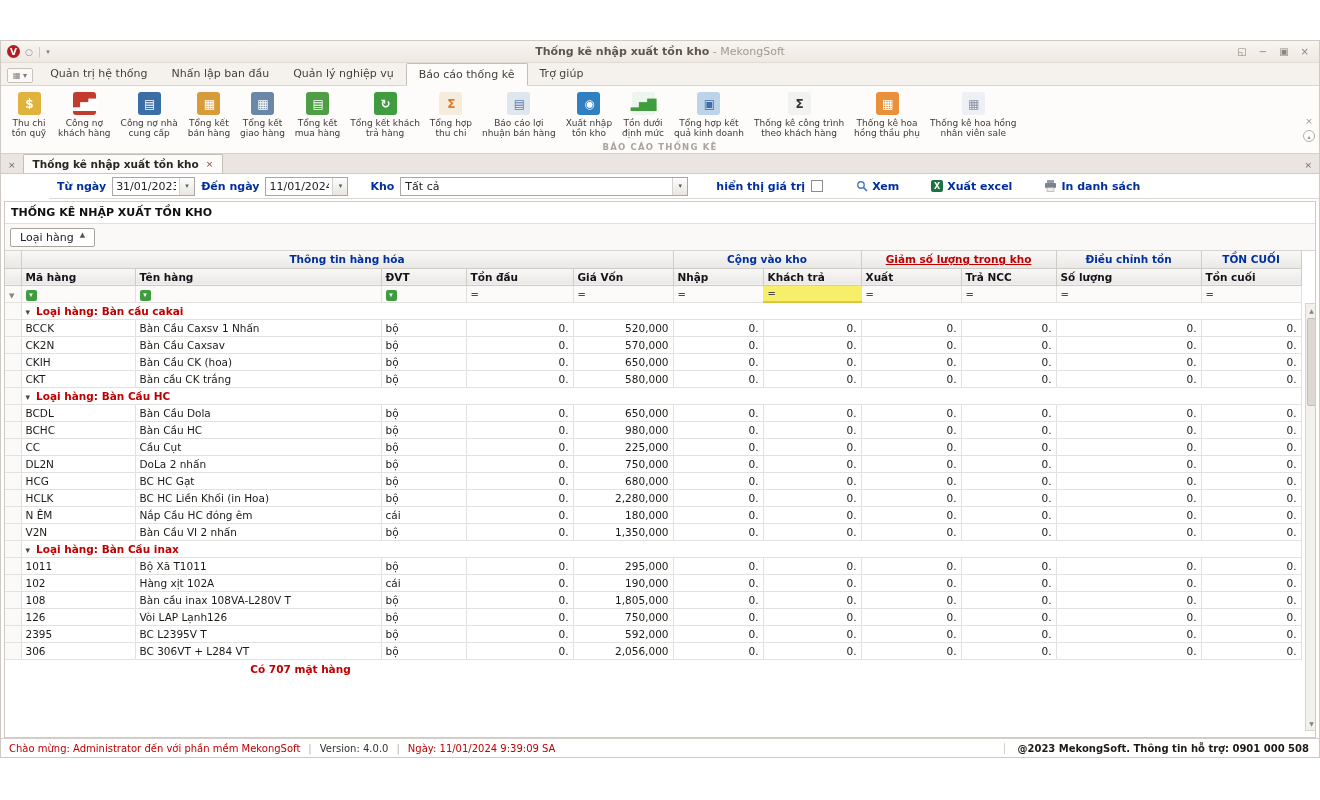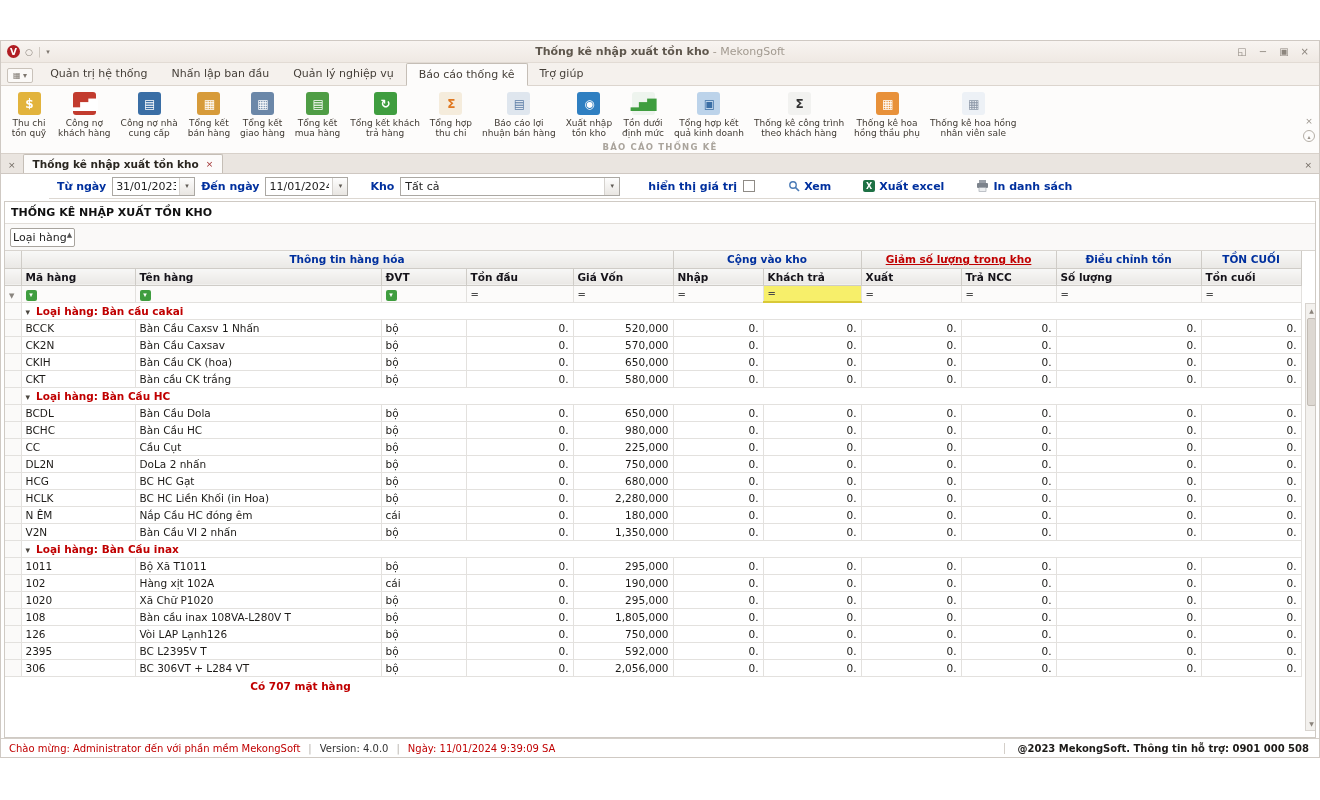--- a/index.html
+++ b/index.html
@@ -43,30 +43,30 @@
   .doctab {background:#fcfbfa; border:1px solid #c5beb6; border-bottom:none; padding:3px 9px; font-weight:bold; font-size:10.5px; color:#2a2620; display:flex; align-items:center; gap:7px; border-radius:2px 2px 0 0;}
   .doctab .x {color:#a03030; font-size:9px; font-weight:normal;}
 
   
   .filterbar {flex:0 0 25px; display:flex; align-items:center; gap:6px; padding:0 8px; background:#fff; border-bottom:1px solid #ddd8d2;margin-left:48px;}
   .flabel {color:#00309e; font-weight:bold; font-size:11px;}
   .combo {display:flex; align-items:center; border:1px solid #aba8a3; height:19px; background:#fff;}
   .combo input {border:none; outline:none; font-family:inherit; font-size:11px; padding:0 3px; width:66px; color:#222;}
   .combo .val {padding:0 4px; color:#222;}
   .caretbox {width:15px; height:100%; display:flex; align-items:center; justify-content:center; font-size:7px; color:#5f5a54; border-left:1px solid #d5d2ce; background:linear-gradient(#fdfdfd,#e9e6e2);}
-  .kho {width:220px; justify-content:space-between;}
+  .kho {width:288px; justify-content:space-between;}
   .chk {width:12px; height:12px; border:1px solid #8f8b86; background:#fff; display:inline-block;}
   .toolbtn {display:flex; align-items:center; gap:4px; color:#00309e; font-weight:bold; font-size:11px; padding:2px 5px; cursor:default;}
   .sp1 {width:16px;} .sp2 {width:10px;}
 
   
   .reportbox {flex:1; margin:2px 3px 0; border:1px solid #cfcac4; display:flex; flex-direction:column; min-height:0; background:#fff;}
   .rpt-title {padding:4px 6px; font-weight:bold; font-size:11px; color:#111; border-bottom:1px solid #e2ded9;}
   .groupby {flex:0 0 27px; background:#faf9f8; border-bottom:1px solid #d8d4cf; display:flex; align-items:center; padding-left:5px;}
-  .chip {border:1px solid #a8a49e; background:#fff; padding:2px 2px; font-size:11px; color:#222; display:flex; align-items:flex-start; border-radius:2px;}
+  .chip {border:1px solid #a8a49e; background:#fff; padding:2px 9px; font-size:11px; color:#222; display:flex; align-items:flex-start; gap:6px; border-radius:2px;}
   .chip .sort {font-size:7px; color:#555;}
   .gridwrap {flex:1; position:relative; overflow:hidden;}
   table.grid {border-collapse:collapse; table-layout:fixed; width:1296px;}
   .grid th, .grid td {height:17px; padding:0 4px; font-size:10.5px; overflow:hidden; white-space:nowrap; border-right:1px solid #e3e1de; border-bottom:1px solid #e3e1de;}
   .grid thead th {background:linear-gradient(#f8f8f7,#eae8e5); border-right:1px solid #cfccc7; border-bottom:1px solid #cfccc7; font-weight:bold; text-align:left; color:#15131a;}
   .grid thead th.band {text-align:center;}
   .grid thead th.bold {font-weight:bold;}
   .ind {background:#fbfaf9; border-right:1px solid #d6d3ce;}
   .grid td.num {text-align:right;}
   .funnel {color:#8a857f; font-size:7px;}
@@ -537,34 +537,20 @@
                 <td class="dcell num">190,000</td>
                 <td class="dcell num">0.</td>
                 <td class="dcell num">0.</td>
                 <td class="dcell num">0.</td>
                 <td class="dcell num">0.</td>
                 <td class="dcell num">0.</td>
                 <td class="dcell num">0.</td>
               </tr>
               <tr class="drow">
                 <td class="ind"></td>
-                <td class="dcell">1020</td>
-                <td class="dcell">Xã Chữ P1020</td>
-                <td class="dcell">bộ</td>
-                <td class="dcell num">0.</td>
-                <td class="dcell num">295,000</td>
-                <td class="dcell num">0.</td>
-                <td class="dcell num">0.</td>
-                <td class="dcell num">0.</td>
-                <td class="dcell num">0.</td>
-                <td class="dcell num">0.</td>
-                <td class="dcell num">0.</td>
-              </tr>
-              <tr class="drow">
-                <td class="ind"></td>
                 <td class="dcell">108</td>
                 <td class="dcell">Bàn cầu inax 108VA-L280V T</td>
                 <td class="dcell">bộ</td>
                 <td class="dcell num">0.</td>
                 <td class="dcell num">1,805,000</td>
                 <td class="dcell num">0.</td>
                 <td class="dcell num">0.</td>
                 <td class="dcell num">0.</td>
                 <td class="dcell num">0.</td>
                 <td class="dcell num">0.</td>

